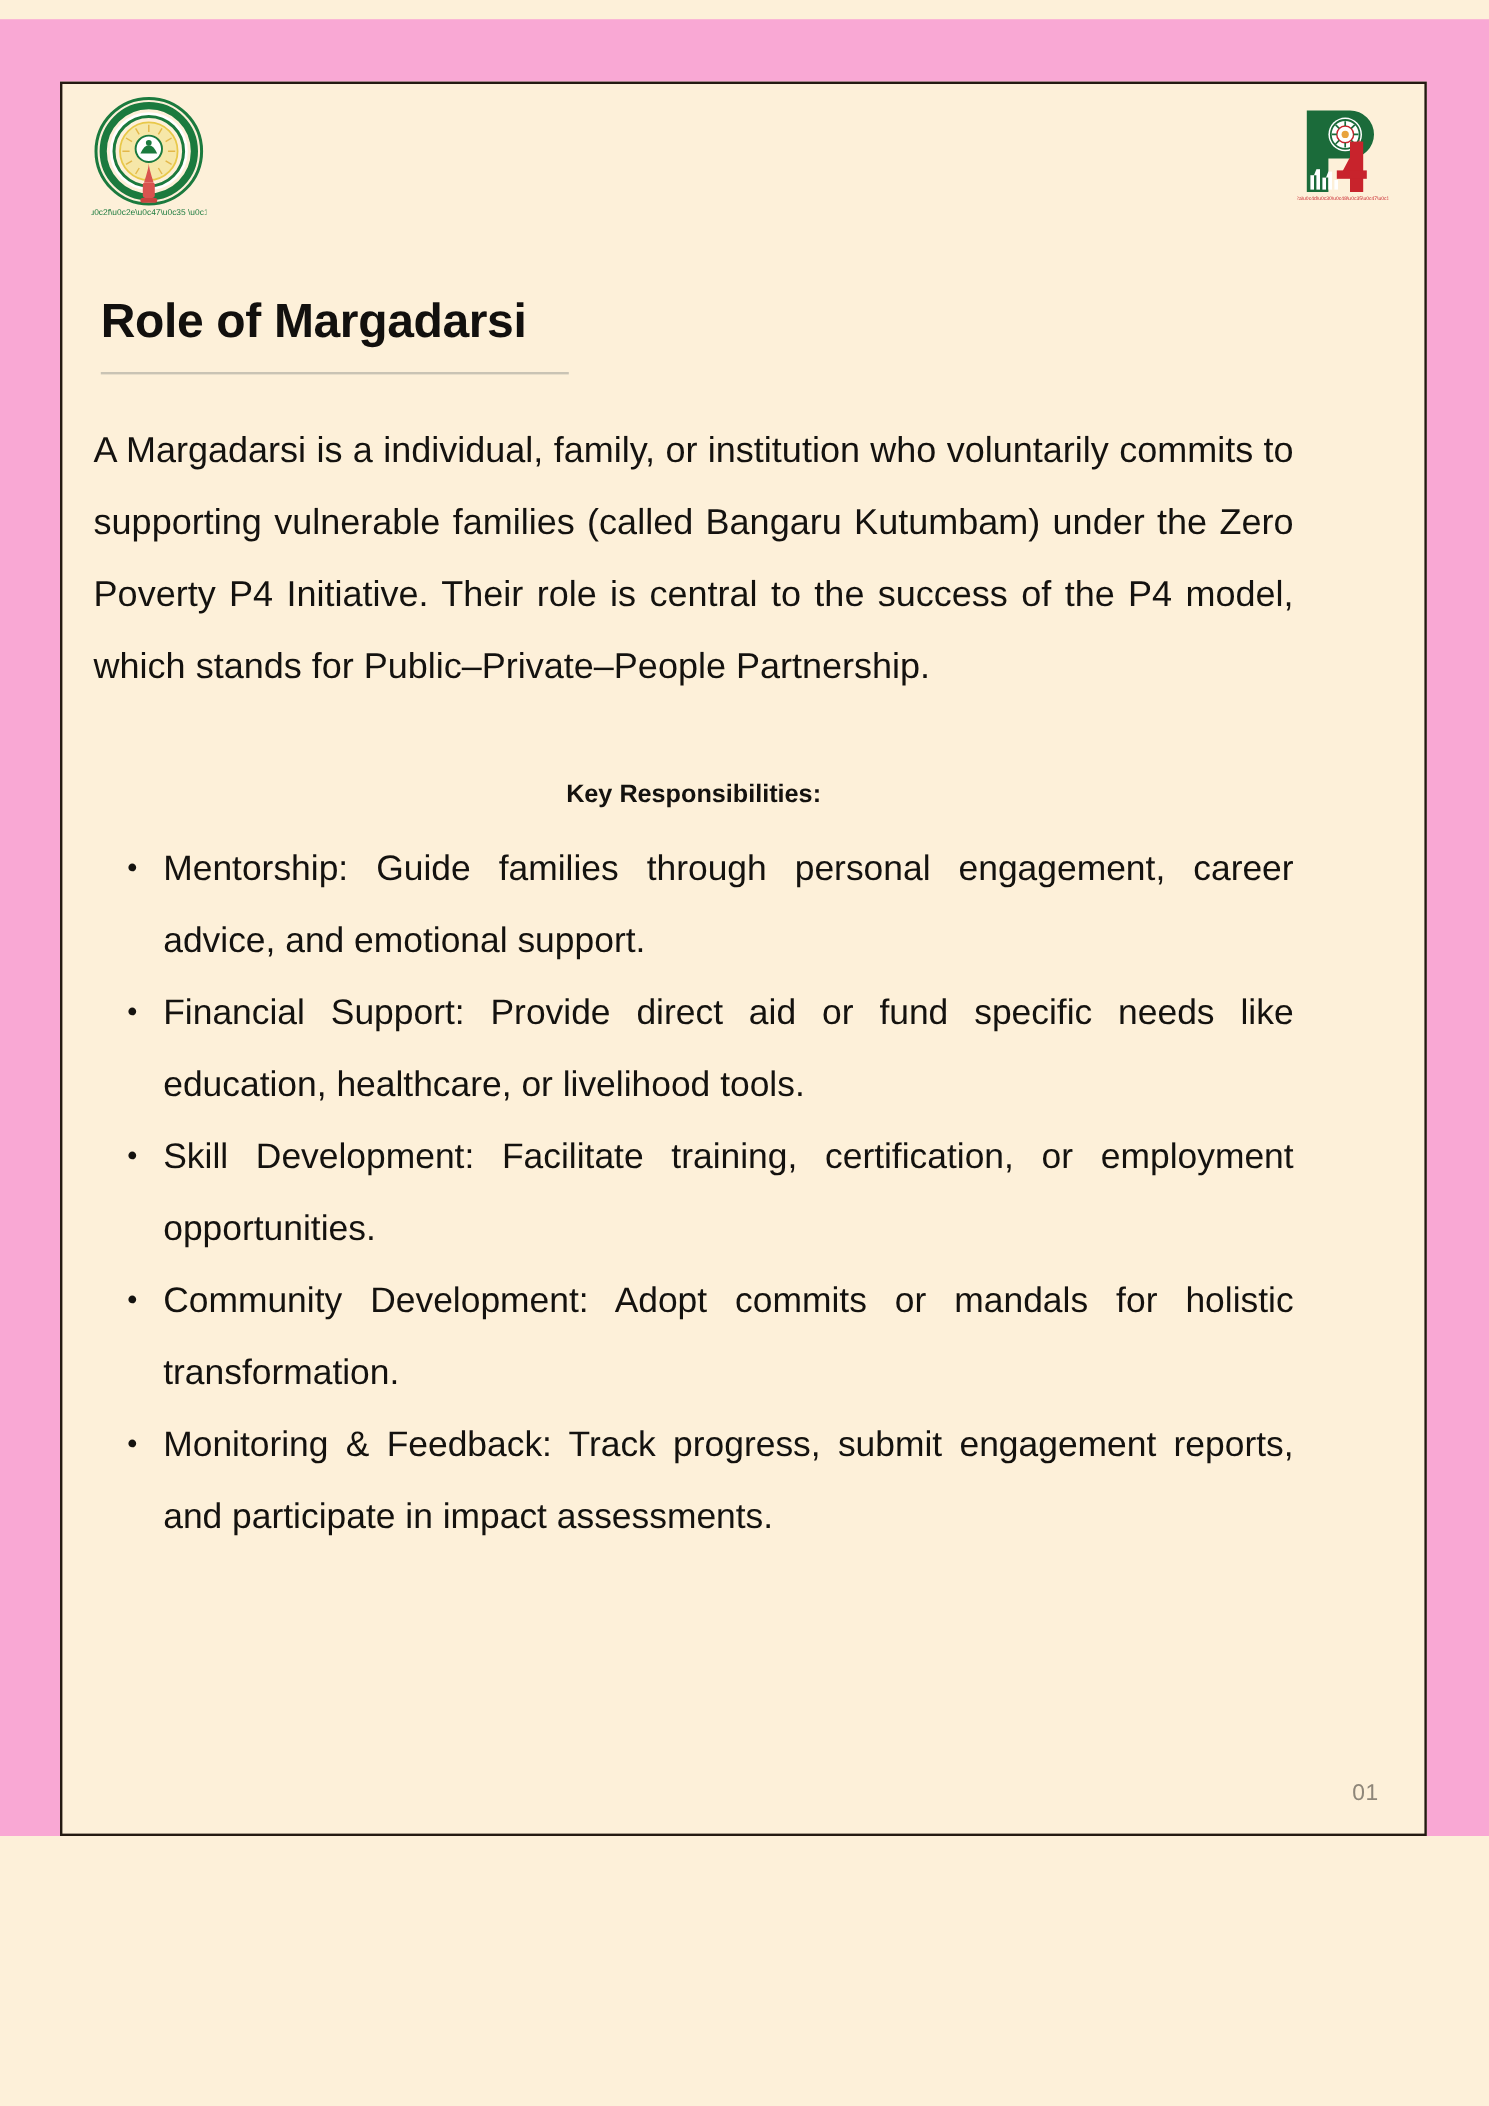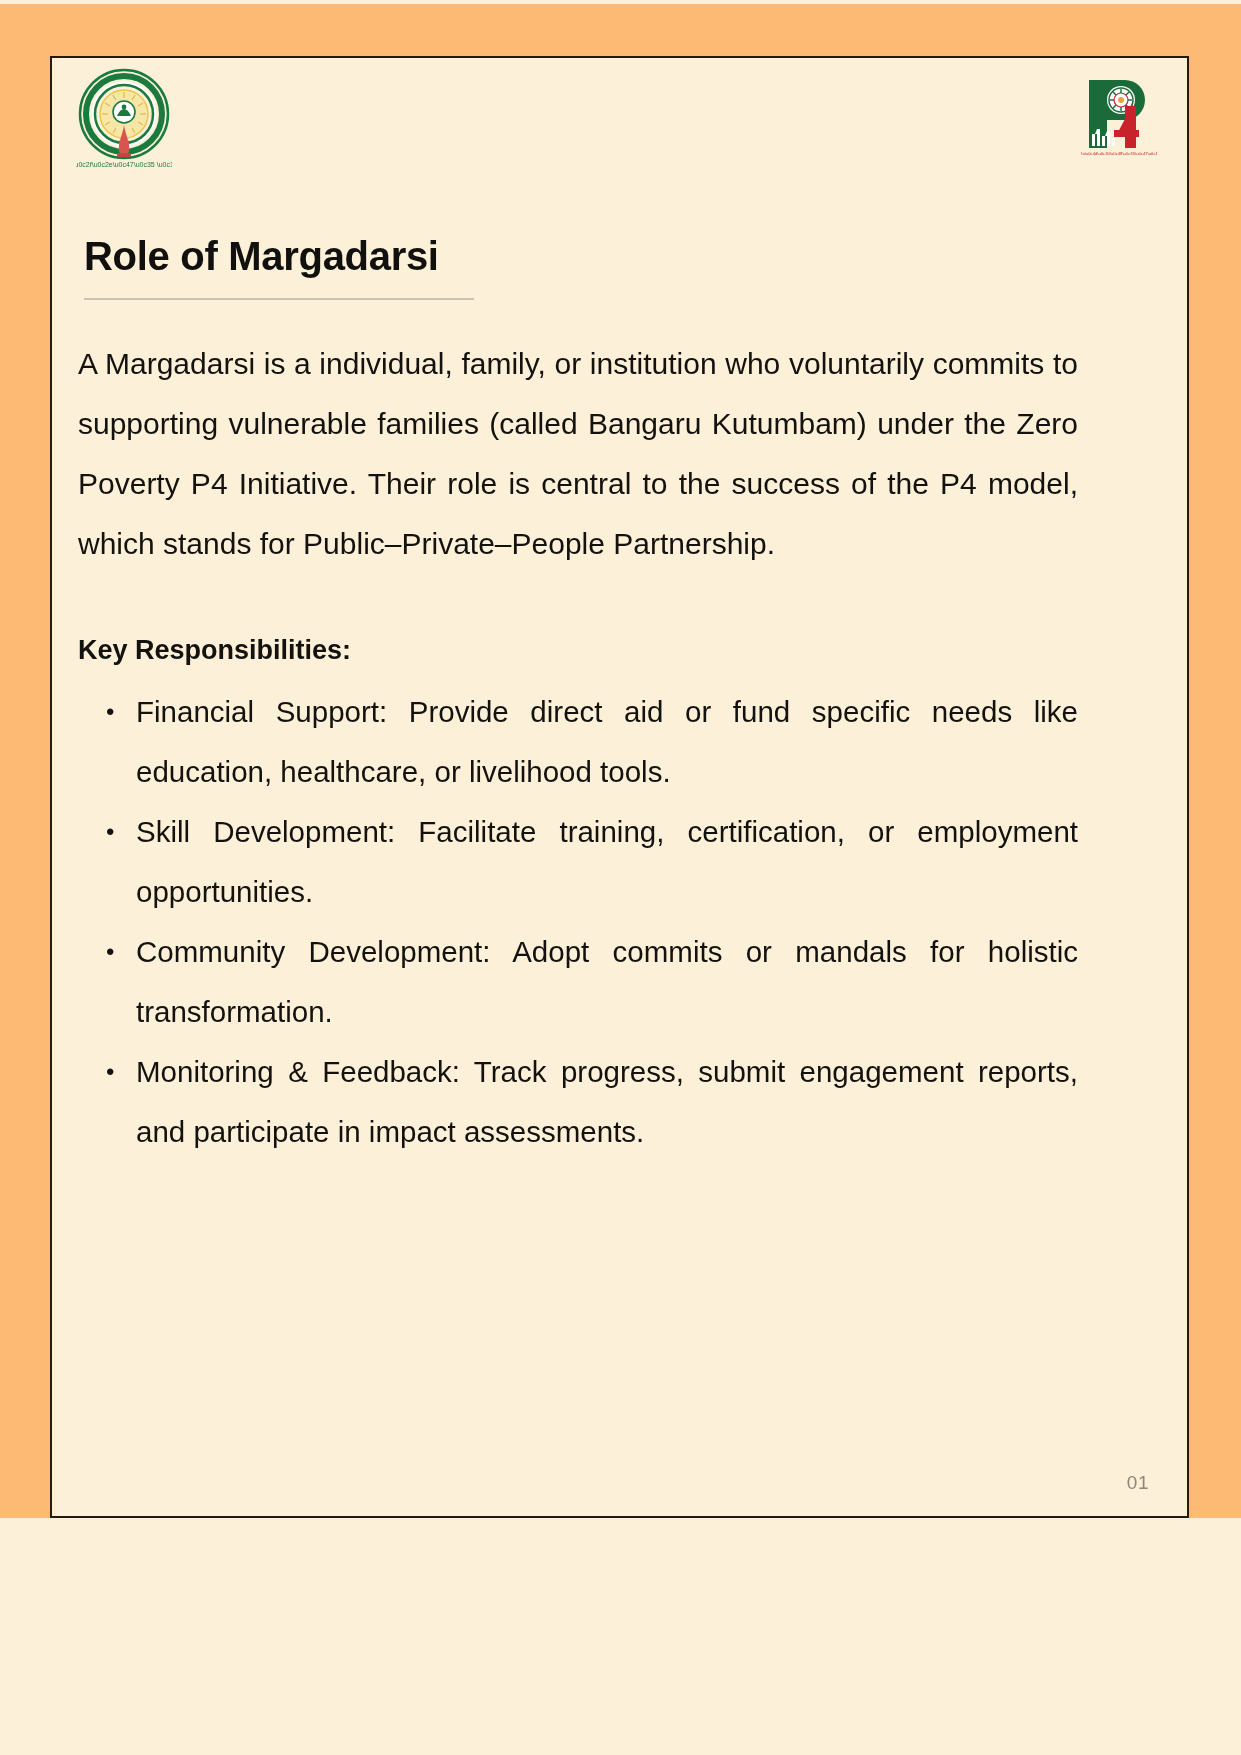--- a/index.html
+++ b/index.html
@@ -8,24 +8,24 @@
   }
   body {
     width: 1241px;
     height: 1755px;
     background: #fdf0d9;
     font-family: "Liberation Sans", sans-serif;
     overflow: hidden;
   }
   .page {
     position: absolute;
-    left: 0; top: 4px;
+    left: 0; top: 16px;
     width: 1241px;
     height: 1514px;
-    background: #fdba74;
+    background: #f9a8d4;
   }
   .page-frame {
     position: absolute;
     left: 50px;
     top: 52px;
     width: 1139px;
     height: 1462px;
     border: 2px solid #241a12;
     background: #fdf0d9;
     box-sizing: border-box;
@@ -84,24 +84,25 @@
     margin: 0;
     font-size: 30px;
     line-height: 60px;
     text-align: justify;
     text-justify: inter-word;
     color: #14120f;
   }
   .section-heading {
     margin: 0;
     padding-top: 56px;
-    font-size: 27px;
+    font-size: 21px;
     font-weight: bold;
     line-height: 40px;
     color: #14120f;
+    text-align: center;
   }
   ul.responsibilities {
     margin: 12px 0 0 0;
     padding-left: 54px;
     list-style: none;
   }
   ul.responsibilities > li {
     position: relative;
     font-size: 29.5px;
     line-height: 60px;
@@ -217,20 +218,21 @@
       <h1 class="page-title">Role of Margadarsi</h1>
       <div class="title-rule"></div>
     </div>
 
     <div class="content">
       <p class="intro">A Margadarsi is a individual, family, or institution who voluntarily commits to supporting vulnerable families (called Bangaru Kutumbam) under the Zero Poverty P4 Initiative. Their role is central to the success of the P4 model, which stands for Public–Private–People Partnership.</p>
 
       <p class="section-heading">Key Responsibilities:</p>
 
       <ul class="responsibilities">
+        <li><span>Mentorship: Guide families through personal engagement, career advice, and emotional support.</span></li>
         <li><span>Financial Support: Provide direct aid or fund specific needs like education, healthcare, or livelihood tools.</span></li>
         <li><span>Skill Development: Facilitate training, certification, or employment opportunities.</span></li>
         <li><span>Community Development: Adopt commits or mandals for holistic transformation.</span></li>
         <li><span>Monitoring &amp; Feedback: Track progress, submit engagement reports, and participate in impact assessments.</span></li>
       </ul>
     </div>
 
     <div class="page-number">01</div>
   </div>
 </div>

